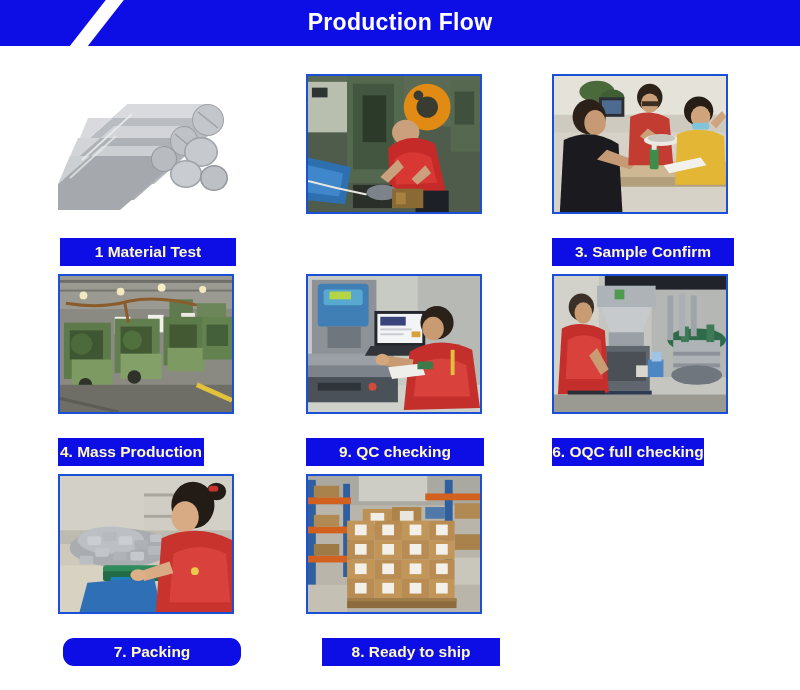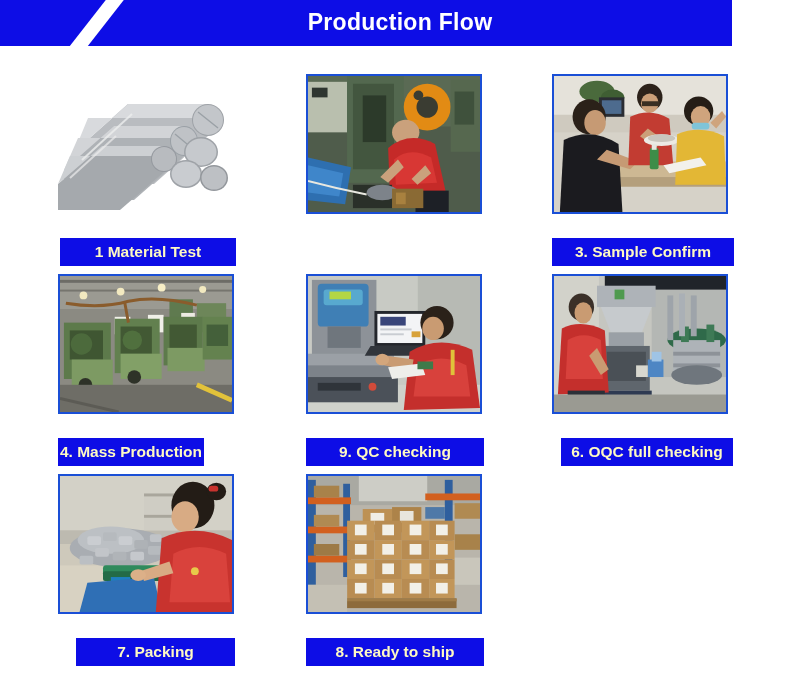--- a/index.html
+++ b/index.html
@@ -14,21 +14,21 @@
     font-family: "Liberation Sans", sans-serif;
     position: relative;
     overflow: hidden;
   }
 
   
   #header-banner {
     position: absolute;
     left: 0;
     top: 0;
-    width: 732px;
+    width: 800px;
     height: 46px;
     background: #0d0de6;
     overflow: hidden;
   }
   #header-stripe {
     position: absolute;
     left: 62px;
     top: -6px;
     width: 18px;
     height: 62px;
@@ -104,23 +104,23 @@
   .col-3 { left: 552px; }
   .row-1 { top: 28px; }
   .row-2 { top: 228px; }
   .row-3 { top: 428px; }
 
   .lbl-1 { top: 164px; left: 2px;  width: 176px; }
   .lbl-2 { top: 164px; left: 0px;  width: 178px; }
   .lbl-3 { top: 164px; left: 0px;  width: 182px; }
   .lbl-4 { top: 164px; left: 0px;  width: 146px; }
   .lbl-5 { top: 164px; left: 0px;  width: 178px; }
-  .lbl-6 { top: 164px; left: 9px;  width: 172px; }
-  .lbl-7 { top: 164px; left: 18px;  width: 159px; }
-  .lbl-8 { top: 164px; left: 0px;  width: 178px; }
+  .lbl-6 { top: 164px; left: 0px;  width: 152px; }
+  .lbl-7 { top: 164px; left: 5px;  width: 178px; border-radius: 11px; }
+  .lbl-8 { top: 164px; left: 16px;  width: 178px; }
 </style>
 </head>
 <body>
 
 <div id="header-banner">
   <div id="header-stripe"></div>
   <div id="header-title">Production Flow</div>
 </div>
 
 <div id="flow-grid">

